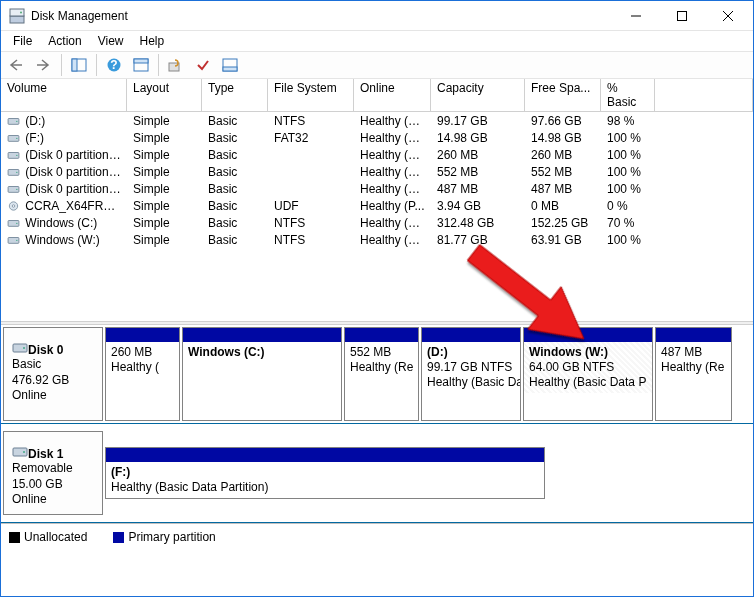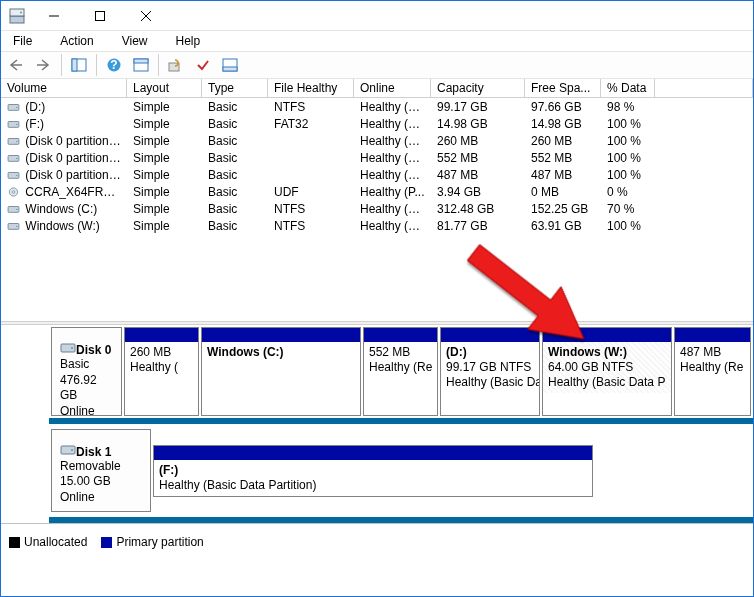--- a/index.html
+++ b/index.html
@@ -3,49 +3,49 @@
 <meta charset="utf-8">
 <style>
 * { margin: 0; padding: 0; box-sizing: border-box; font-family: 'Segoe UI', Tahoma, sans-serif; font-size: 12px; }
 body { background: #fff; width: 754px; height: 597px; border: 1px solid #1a6fd8; overflow: hidden; position: relative; }
 
 .titlebar { height: 30px; background: #fff; display: flex; align-items: center; padding: 0 2px 0 8px; border-bottom: 1px solid #e5e5e5; }
 .titlebar .app-icon { width: 16px; height: 16px; margin-right: 6px; display:inline-block;}
 .titlebar .title { flex: 1; font-size: 12px; }
 .titlebar .winbtn { width: 46px; height: 30px; display: flex; align-items: center; justify-content: center; }
 
-.menubar { height: 20px; display: flex; align-items: center; padding: 0 4px; gap: 12px; }
+.menubar { height: 20px; display: flex; align-items: center; padding: 0 4px; }
 .menubar .menuitem { padding: 2px 8px; }
 
 .toolbar { height: 28px; border-top: 1px solid #e5e5e5; border-bottom: 1px solid #e5e5e5; display: flex; align-items: center; padding: 0 4px; gap: 3px; background:#fdfdfd;}
 .toolbar .tbtn { width: 24px; height: 23px; border: 1px solid transparent; display: flex; align-items: center; justify-content: center; }
 .toolbar .sep { width: 1px; height: 22px; background: #d0d0d0; margin: 0 2px; }
 
 .volume-list { background: #fff; height: 242px; overflow: hidden; }
 .vl-head { display: flex; border-bottom: 1px solid #d0d0d0; background:#0369a1;}
 .vl-head .col { border-right: 1px solid #d0d0d0; padding: 2px 6px; font-size: 12px; background:#fff;}
 .vl-body .row { display: flex; height: 17px; align-items: center; }
 .vl-body .cell { padding: 0 6px; overflow: hidden; white-space: nowrap; text-overflow: ellipsis; font-size: 12px; }
 .vol-icon { width: 13px; height: 10px; display:inline-block; margin-right: 2px; vertical-align:middle;}
 
 .splitter { height: 4px; background: #f0f0f0; border-top:1px solid #d0d0d0; border-bottom:1px solid #d0d0d0; cursor: row-resize; }
 
 .disk-panel { background: #fff; }
-.disk-row { display: flex; border-bottom: 6px solid #0369a1; margin-left: 48px; }
+.disk-row { display: flex; border-bottom: 1px solid #0369a1; }
 .disk-info { width: 100px; border-right: 1px solid #828282; padding: 6px 8px; background:#fdfdfd; border:1px solid #828282; border-right:1px solid #828282; margin:2px 0 2px 2px;}
 .disk-info .dname { font-weight: bold; }
 .disk-info .dline { font-size: 12px; line-height:1.3;}
 .disk-parts { flex: 1; display: flex; padding:2px; gap:2px;}
 .part { border: 1px solid #828282; display:flex; flex-direction:column; }
 .part .topbar { height: 14px; background: #0008a3; }
 .part .body { padding: 3px 5px; line-height:1.25; overflow:hidden; white-space:nowrap;}
 .part .body .pname { font-weight: bold; }
 .part.highlighted .body { background: repeating-linear-gradient(45deg, #fff, #fff 2px, #f7f7f7 2px, #f7f7f7 4px); }
 
-.legend { height: 26px; border-top: 1px solid #c0c0c0; display: flex; align-items: flex-end; padding: 0 8px; gap: 14px; font-size:12px;}
+.legend { height: 26px; border-top: 1px solid #c0c0c0; display: flex; align-items: center; padding: 0 8px; gap: 26px; font-size:12px;}
 .legend .swatch { width: 11px; height: 11px; display:inline-block; margin-right:4px; vertical-align:middle;}
 .legend .sw-black { background:#000; }
 .legend .sw-blue { background:#0008a3; }
 
 
 .arrow-overlay { position:absolute; pointer-events:none; }
 
 .c-vol{width:126px}.c-lay{width:75px}.c-typ{width:66px}.c-fs{width:86px}.c-stat{width:77px}.c-cap{width:94px}.c-free{width:76px}.c-pct{width:54px}.c-ext{flex:1}
 
 .icon-svg{width:16px;height:16px;}
@@ -55,20 +55,21 @@
 <body>
 
 <div class="titlebar">
   <span class="app-icon">
     <svg viewBox="0 0 16 16" class="icon-svg">
         <rect x="1" y="8" width="14" height="7" fill="#bfcde0" stroke="#607080"></rect>
         <rect x="1" y="1" width="14" height="7" fill="#e8eef5" stroke="#607080"></rect>
         <circle cx="12" cy="4.5" r="1" fill="#5a7"></circle> 
       </svg>
   </span>
+  <span class="title">Disk Management</span>
   <div class="winbtn">
       <svg width="10" height="10">
         <line x1="0" y1="5" x2="10" y2="5" stroke="#000"></line>
       </svg>
     </div>
   <div class="winbtn">
       <svg width="10" height="10">
         <rect x="0.5" y="0.5" width="9" height="9" fill="none" stroke="#000"></rect>
       </svg>
     </div>
@@ -136,25 +137,25 @@
         <rect x="1" y="9" width="14" height="4" fill="#cfe3f7" stroke="#3a7abd"></rect>
       </svg>
     </div>
 </div>
 
 <div class="volume-list">
   <div class="vl-head">
     <div class="col c-vol">Volume</div>
     <div class="col c-lay">Layout</div>
     <div class="col c-typ">Type</div>
-    <div class="col c-fs">File Healthy</div>
+    <div class="col c-fs">File System</div>
     <div class="col c-stat">Online</div>
     <div class="col c-cap">Capacity</div>
     <div class="col c-free">Free Spa...</div>
-    <div class="col c-pct">% Data</div>
+    <div class="col c-pct">% Basic</div>
     <div class="col c-ext"></div>
   </div>
   <div class="vl-body" id="vl-body">
       <div class="row">
         <div class="cell c-vol"><svg class="vol-icon" viewBox="0 0 14 12">
             <rect x="0.5" y="3" width="13" height="7" rx="1" fill="#c8d4e0" stroke="#6a7e92"></rect>
             <circle cx="11" cy="6.5" r="0.8" fill="#4a8"></circle>
           </svg> (D:)</div>
         <div class="cell c-lay">Simple</div>
         <div class="cell c-typ">Basic</div>

